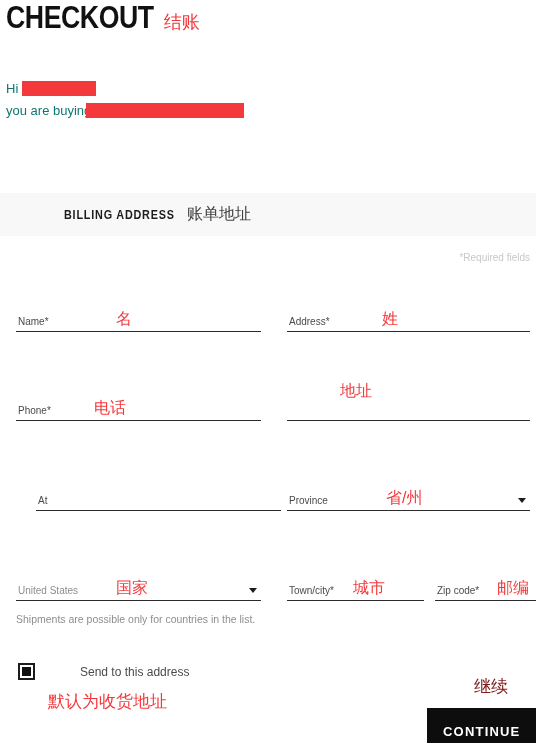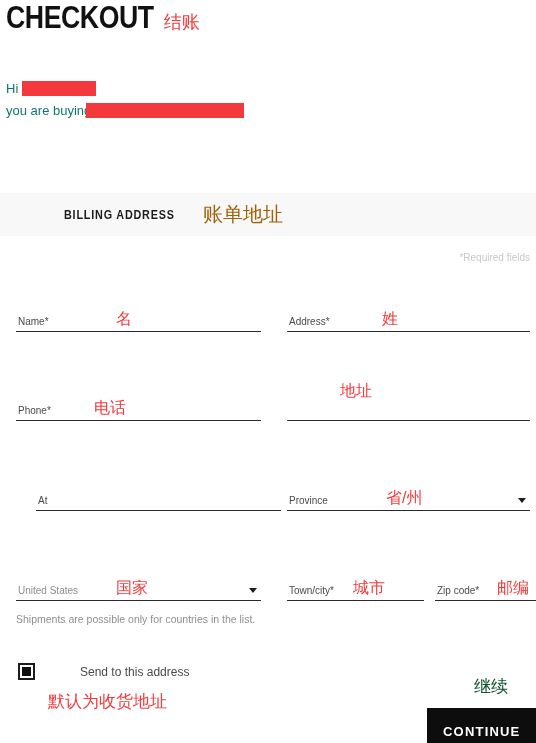--- a/index.html
+++ b/index.html
@@ -79,23 +79,23 @@
     margin-left: 24px;
     font-family: "Liberation Sans Narrow", "Liberation Sans", sans-serif;
     font-size: 12px;
     font-weight: 700;
     letter-spacing: 0.9px;
     color: #1c1c1c;
     transform: scaleX(0.9);
     transform-origin: left center;
   }
   .band-cn {
-    font-size: 20px;
-    color: #a16207;
-    margin-left: 16px;
+    font-size: 16px;
+    color: #404040;
+    margin-left: 0px;
   }
 
   .required-note {
     position: absolute;
     right: 6px;
     top: 252px;
     font-size: 10px;
     color: #c8c8c8;
   }
 
@@ -191,21 +191,21 @@
     color: #f4393c;
     white-space: nowrap;
   }
 
   
   .continue-ann {
     position: absolute;
     right: 28px;
     top: 675px;
     font-size: 17px;
-    color: #14532d;
+    color: #7f1d1d;
   }
   .continue-btn {
     position: absolute;
     left: 427px;
     top: 708px;
     width: 109px;
     height: 35px;
     background: #0d0d0d;
     border: none;
     color: #ffffff;

